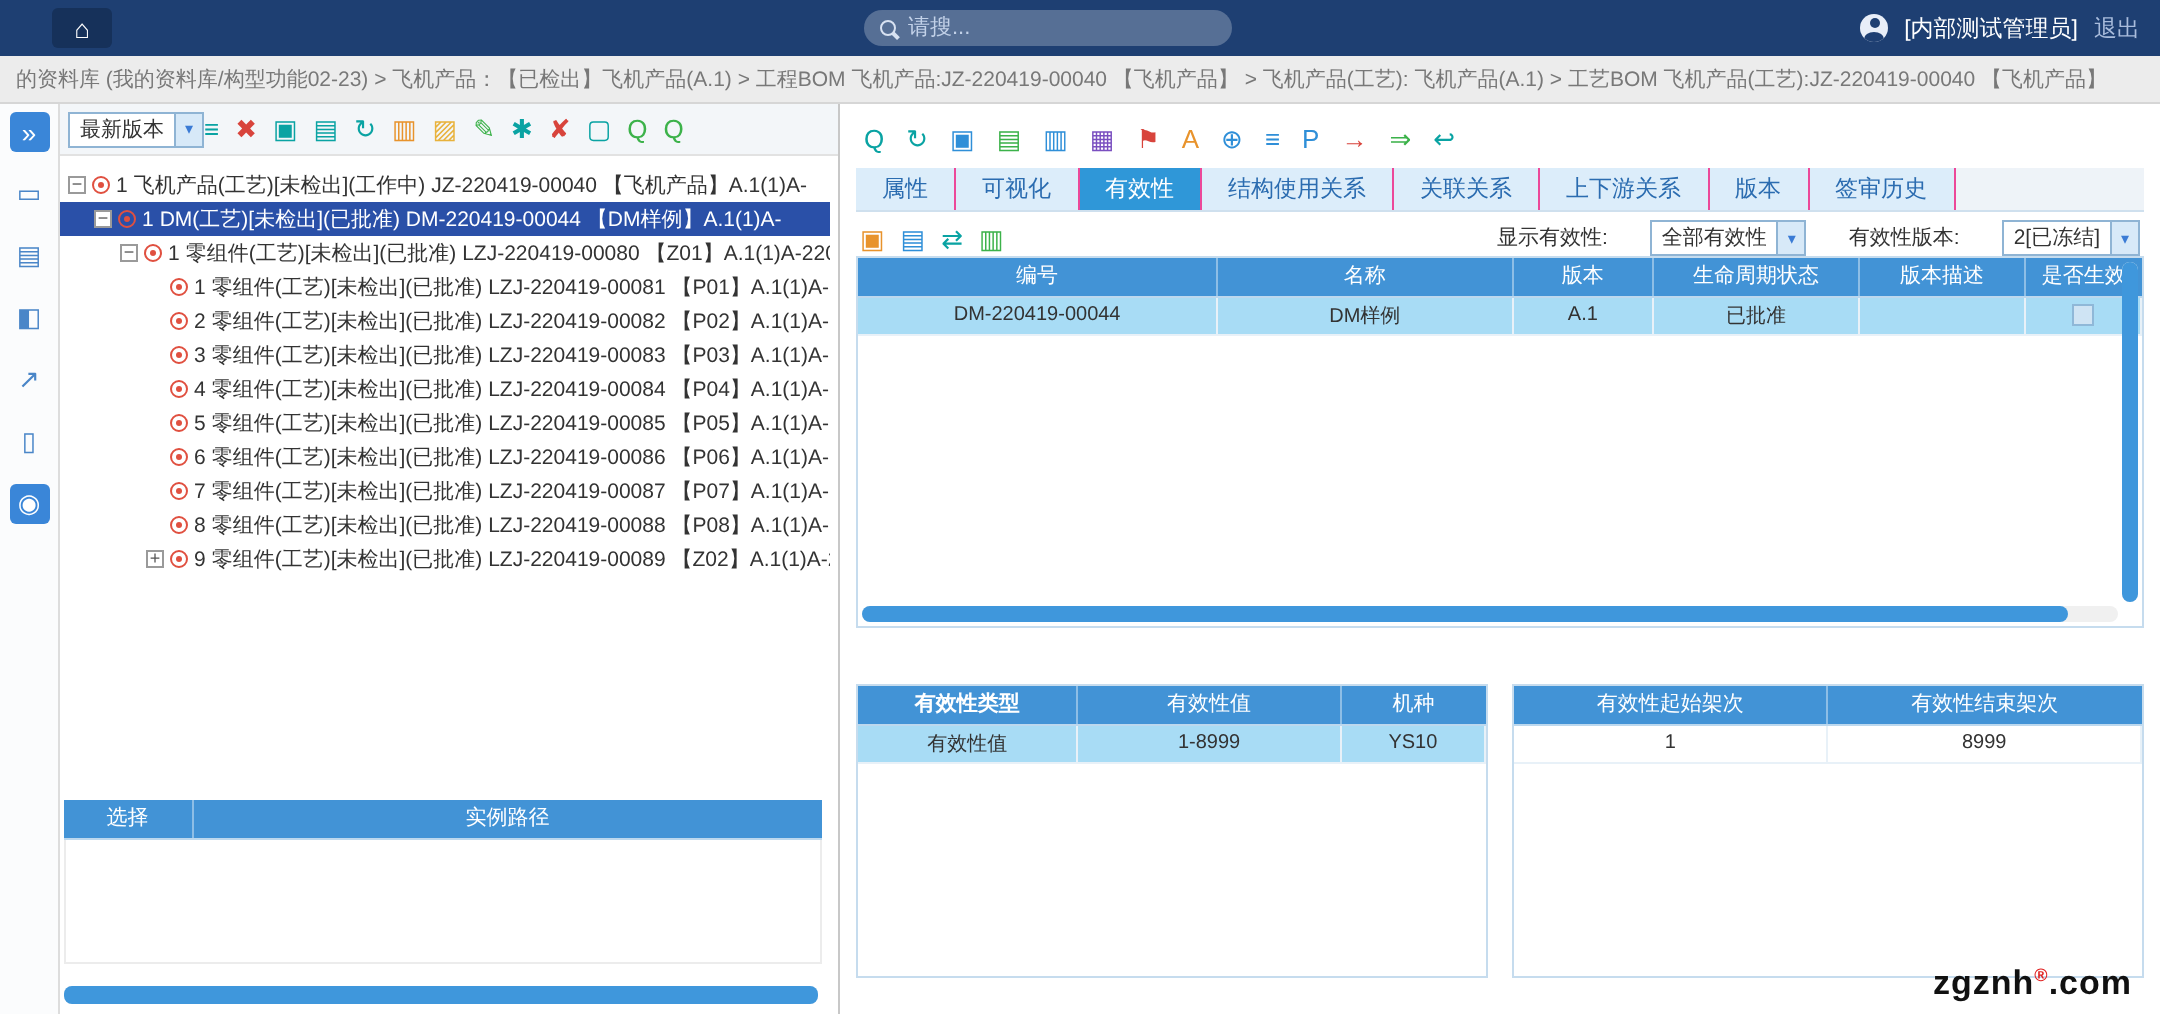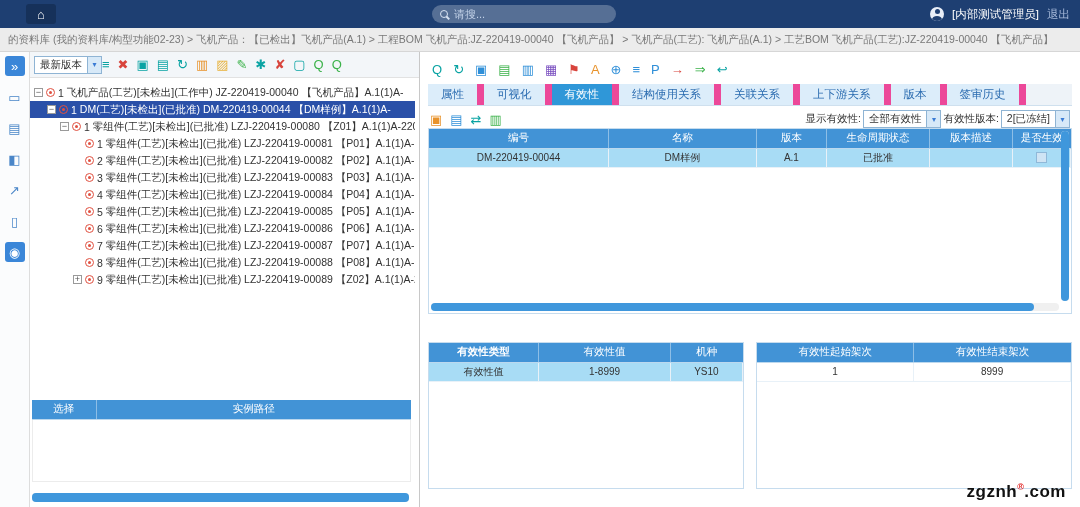--- a/index.html
+++ b/index.html
@@ -53,25 +53,25 @@
   .instance-table{position:absolute;top:348px;left:2px;right:8px;}
   .instance-body{height:62px;border:1px solid #ececec;border-top:none;background:#fff;}
   .left-hscroll{position:absolute;bottom:5px;left:2px;right:10px;height:9px;background:#eee;border-radius:4px;cursor:pointer;}
   .left-hscroll .thumb,.main-hscroll .thumb,.main-vscroll .thumb{position:absolute;background:#3f97dc;border-radius:4px;}
   .left-hscroll .thumb{inset:0;}
 
   
   .right-panel{flex:1;position:relative;background:#fff;overflow:hidden;}
   .right-toolbar{position:absolute;top:6px;left:12px;right:8px;height:22px;display:flex;align-items:center;gap:11px;}
   .tab-bar{position:absolute;top:32px;left:8px;right:8px;height:22px;display:flex;background:#eef3f8;border-bottom:1px solid #cfe0ee;}
-  .tab{padding:0 13px;display:flex;align-items:center;font-size:11.5px;color:#2b6cb0;background:#dcedfa;border-right:7px solid #ec4899;cursor:pointer;white-space:nowrap;}
+  .tab{padding:0 13px;display:flex;align-items:center;font-size:11.5px;color:#2b6cb0;background:#dcedfa;border-right:1px solid #ec4899;cursor:pointer;white-space:nowrap;}
   .tab.active{background:#2f97d8;color:#fff;}
   .tab.filled{background:#4596d9;color:#fff;margin-top:46px;}
   .sub-toolbar{position:absolute;top:57px;left:10px;right:10px;height:20px;display:flex;align-items:center;gap:10px;}
-  .sub-right{margin-left:auto;display:flex;align-items:center;gap:2px;font-size:10.5px;color:#333;white-space:nowrap;}
+  .sub-right{margin-left:auto;display:flex;align-items:center;gap:21px;font-size:10.5px;color:#333;white-space:nowrap;}
 
   .table-wrap{position:absolute;left:8px;right:8px;border:1px solid #c6dcee;background:#fff;}
   .main-wrap{top:76px;height:186px;}
   table{border-collapse:collapse;width:100%;table-layout:fixed;border-radius:11px;}
   th{background:#4293d6;color:#fff;font-size:10.5px;font-weight:normal;height:19px;border-right:1px solid rgba(255,255,255,.4);border-bottom:1px solid #bcd8ee;cursor:pointer;}
   th:last-child{border-right:none;}
   td{font-size:10px;color:#333;height:19px;text-align:center;border-right:1px solid #e8f1f8;border-bottom:1px solid #e8f1f8;overflow:hidden;white-space:nowrap;}
   tr.selected td{background:#a8dcf5;}
   .cell-checkbox{display:inline-block;width:11px;height:11px;background:#cfe4f4;border:1px solid #8fb8d8;vertical-align:middle;cursor:pointer;}
   .tbl-main th:nth-child(1){width:28%;}

